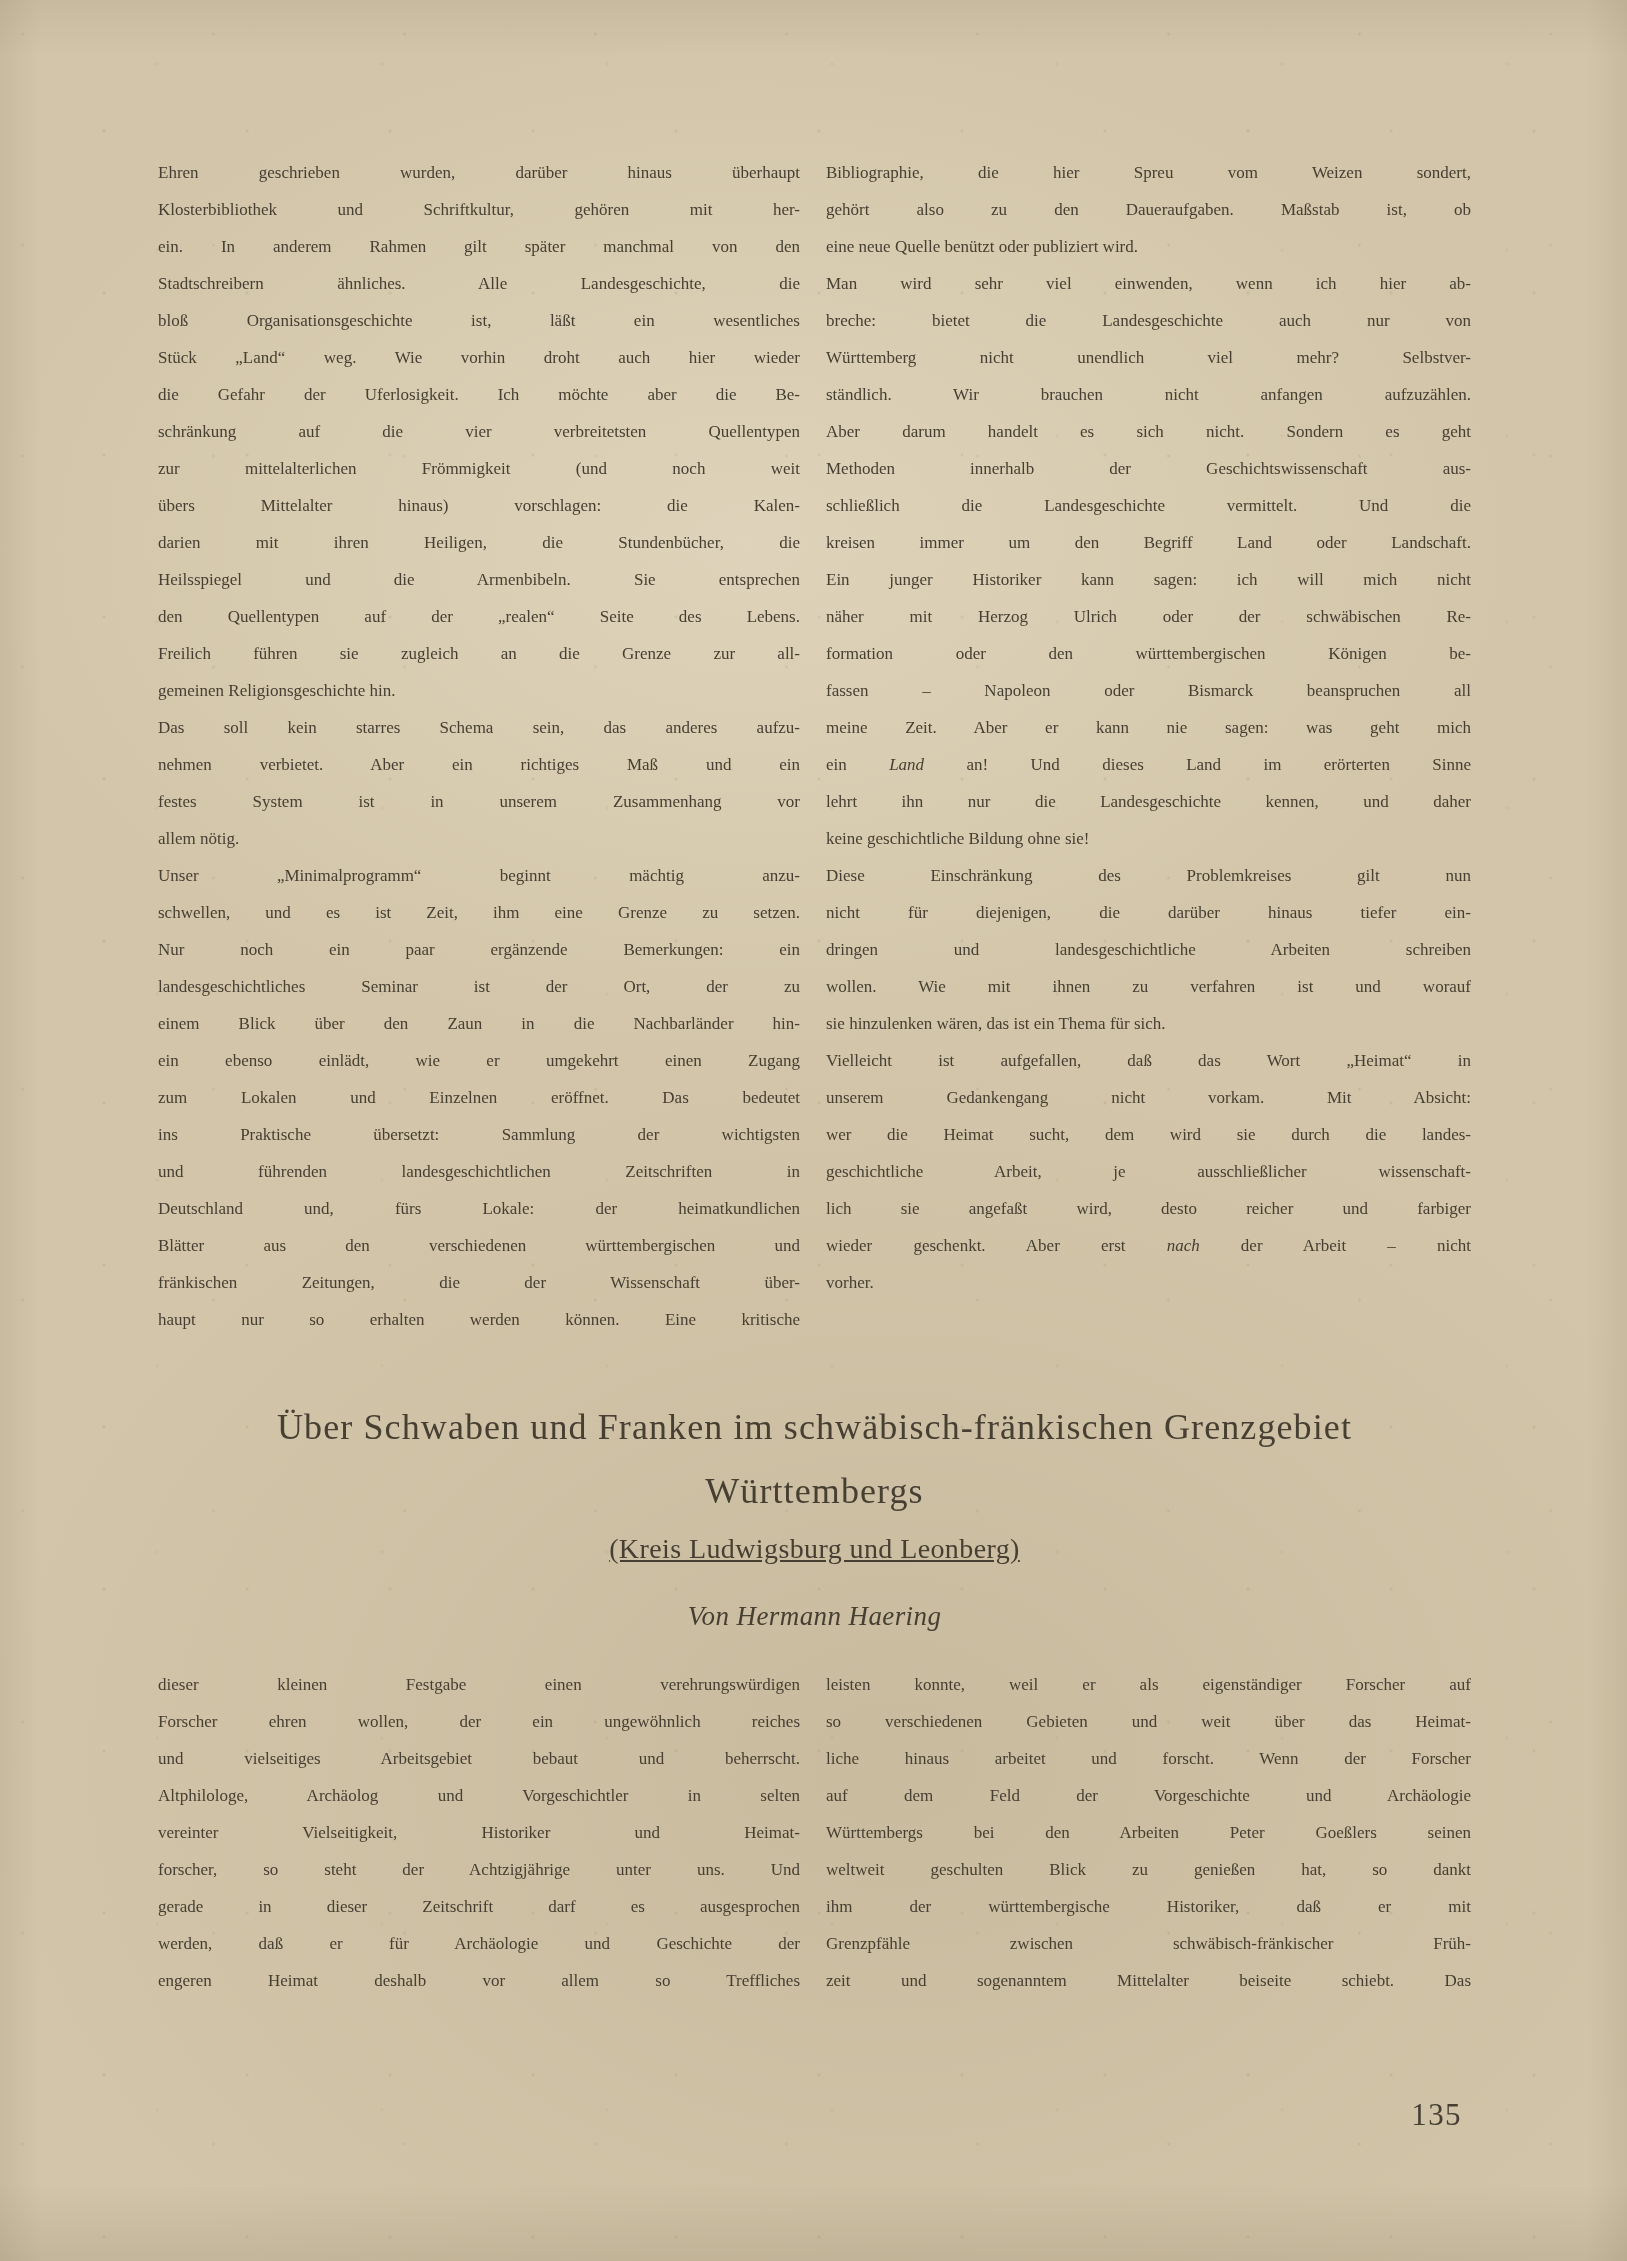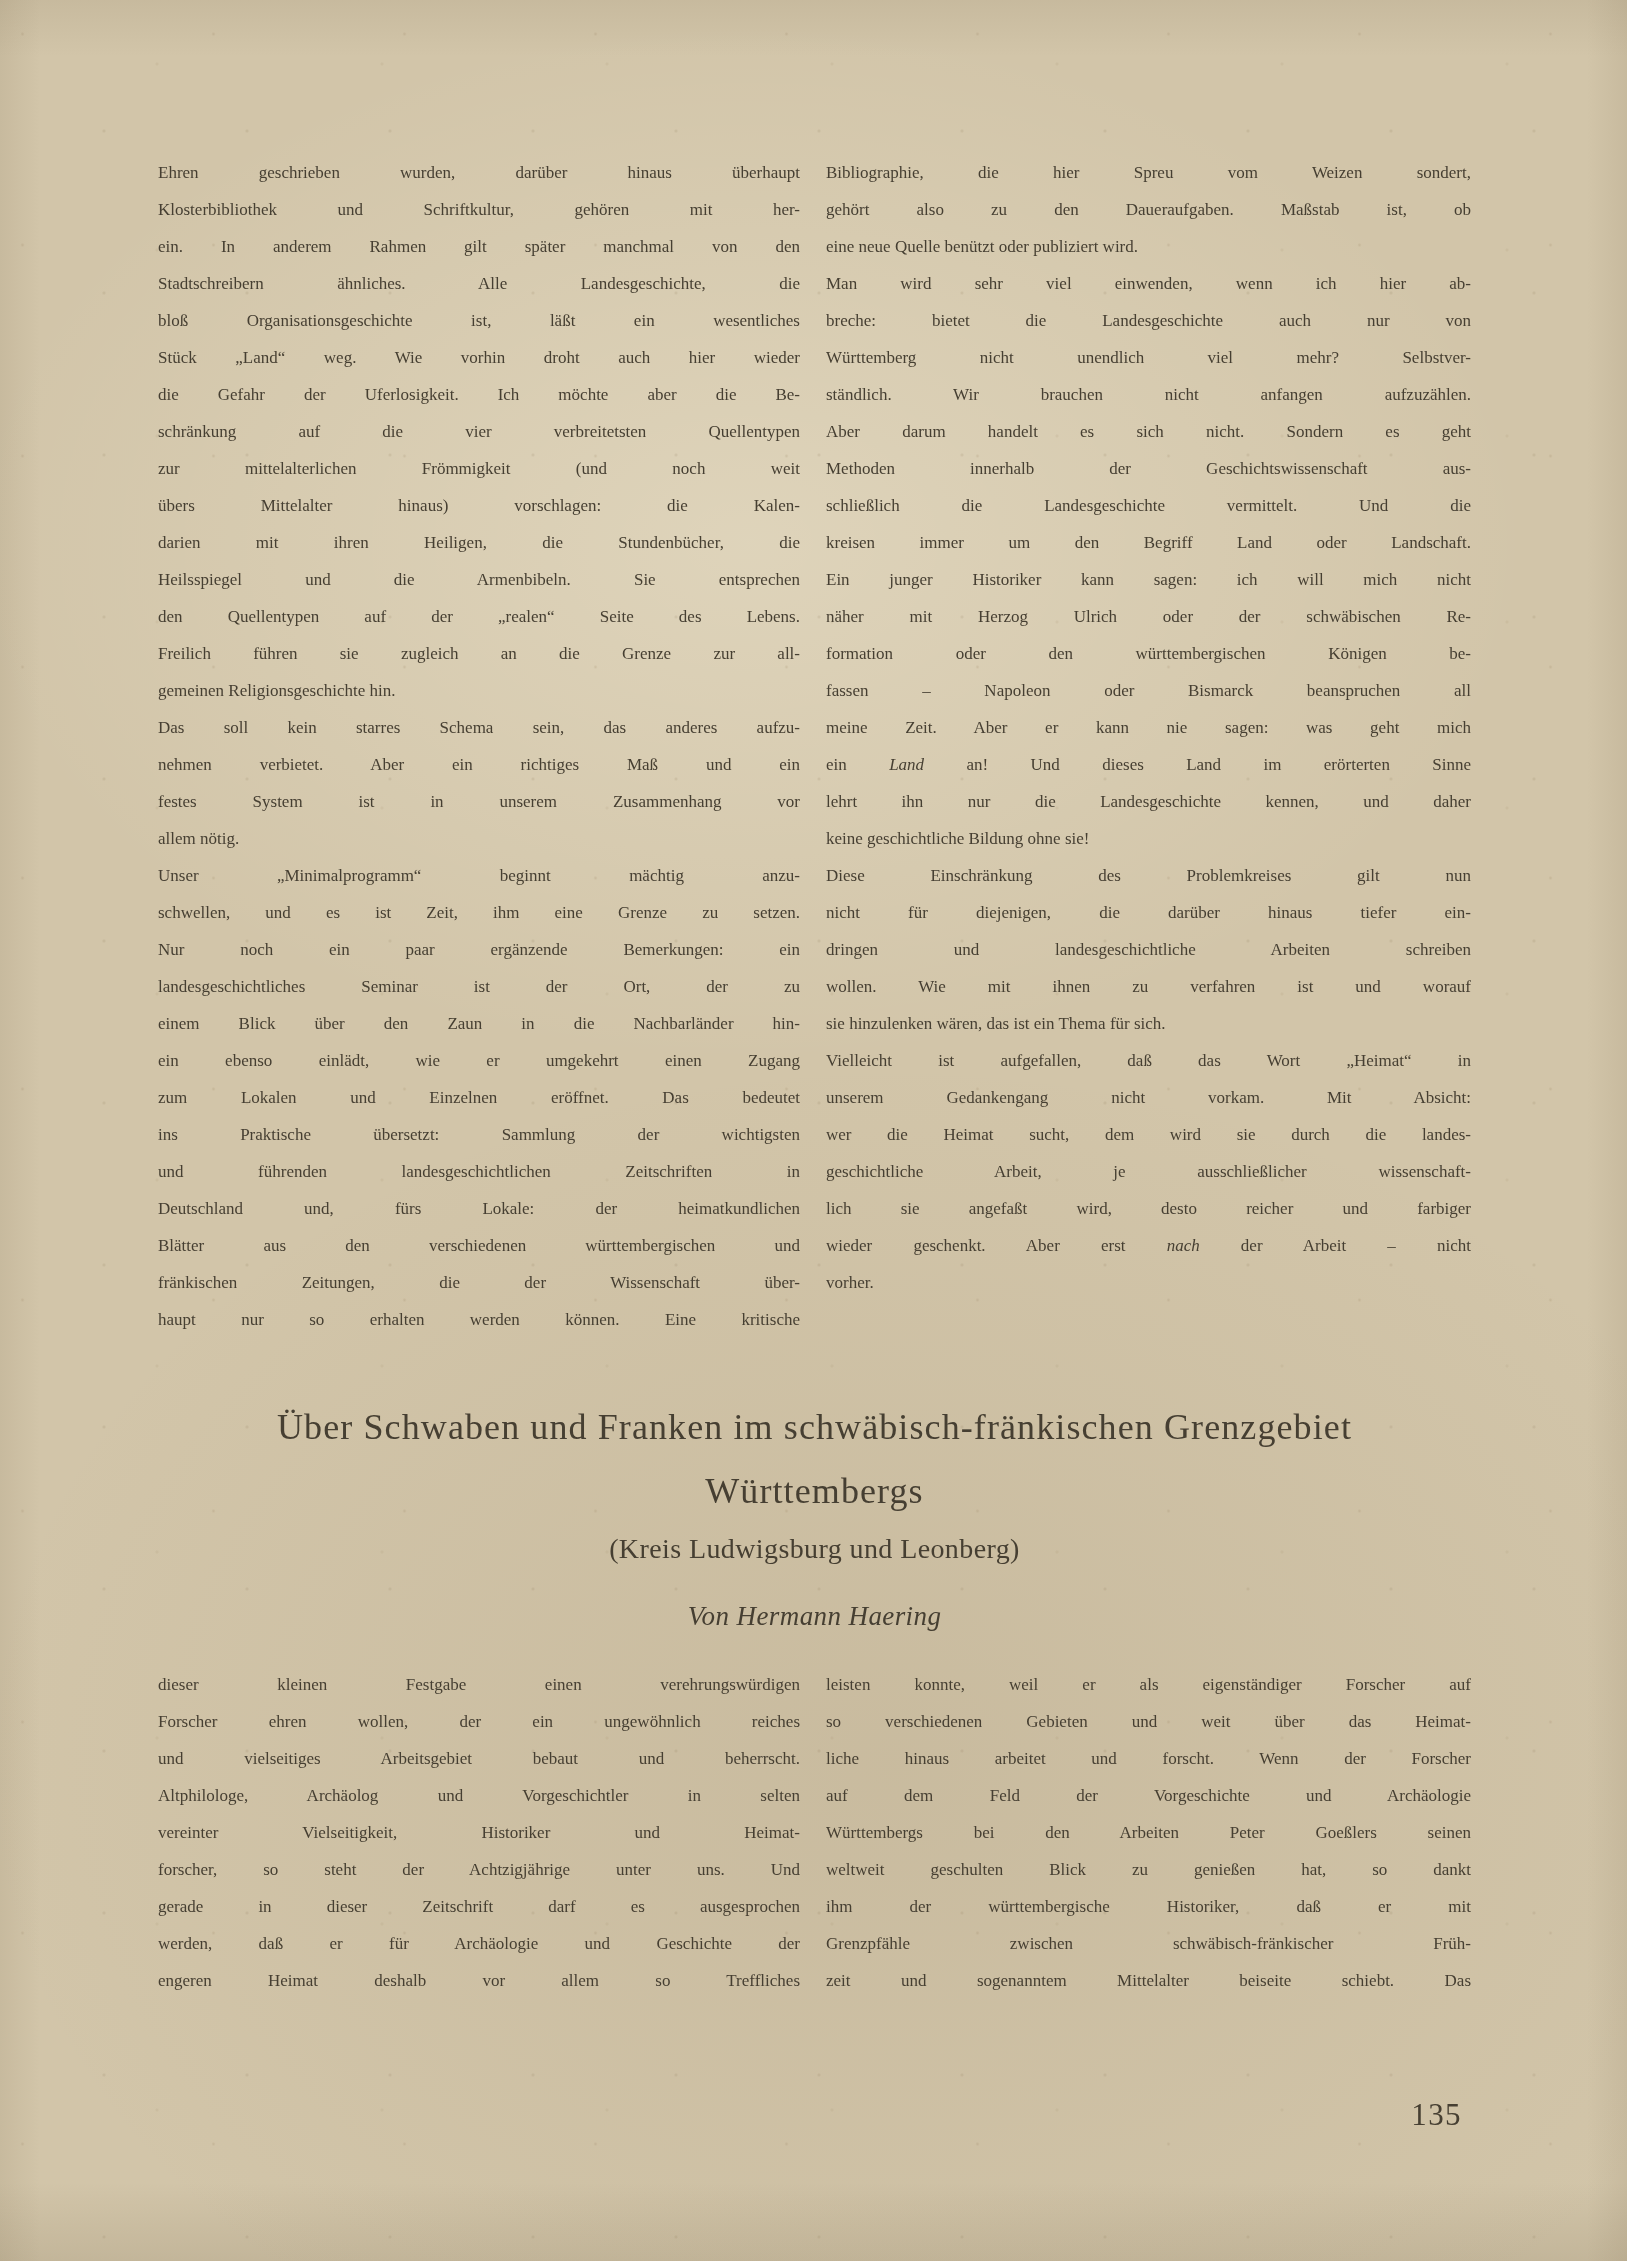--- a/index.html
+++ b/index.html
@@ -31,21 +31,21 @@
   .col { position:absolute; font-size:17px; line-height:37px; }
   .col .line { text-align:justify; text-align-last:justify; }
   .col .line.end { text-align:left; text-align-last:auto; }
   .it { font-style:italic; }
   .heading-block {
     position:absolute; left:158px; width:1313px; top:1395px;
     text-align:center; font-size:36px; line-height:64px; letter-spacing:1.1px;
   }
   .subtitle {
     position:absolute; left:158px; width:1313px; top:1533px;
-    text-align:center; font-size:28px; letter-spacing:0.4px;
+    text-align:center; font-size:28px; letter-spacing:0.4px;text-decoration:underline;
   }
   .byline {
     position:absolute; left:158px; width:1313px; top:1601px;
     text-align:center; font-size:27px; font-style:italic; letter-spacing:0.4px;
   }
   .page-number {
     position:absolute; right:165px; top:2061px;
     font-size:31px; letter-spacing:1.4px;margin-top:36px;
   }
 </style>

